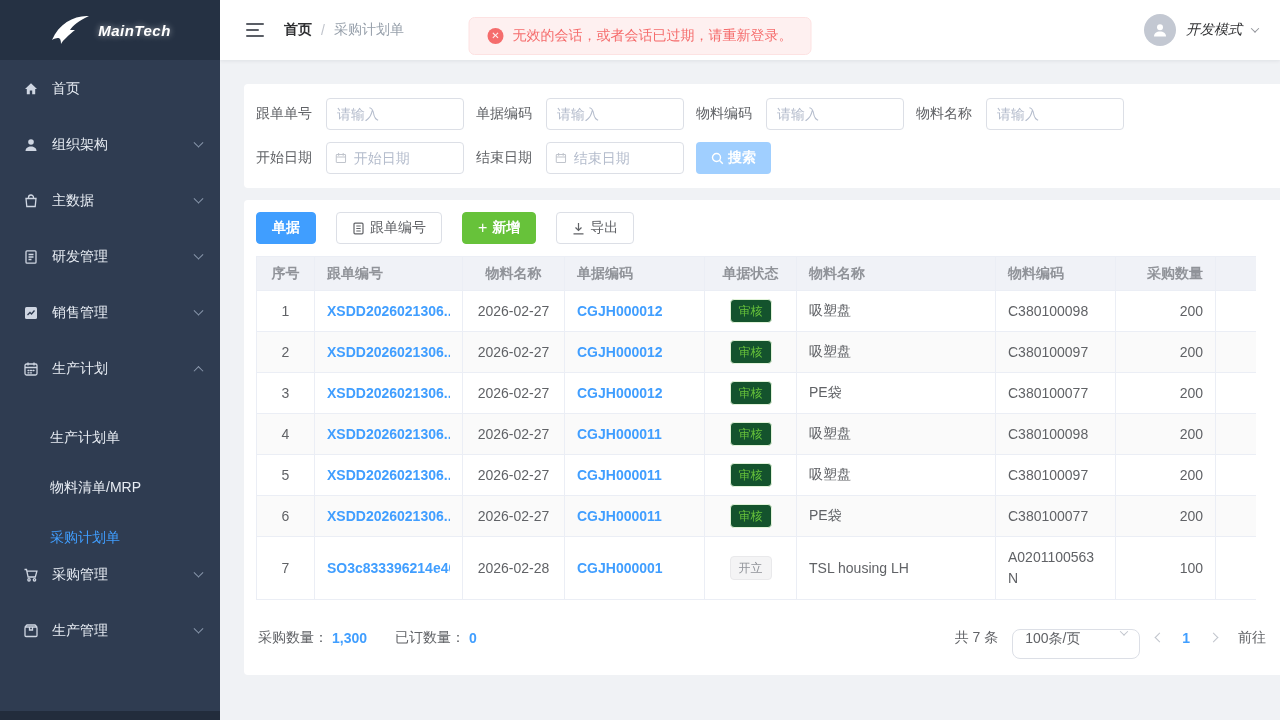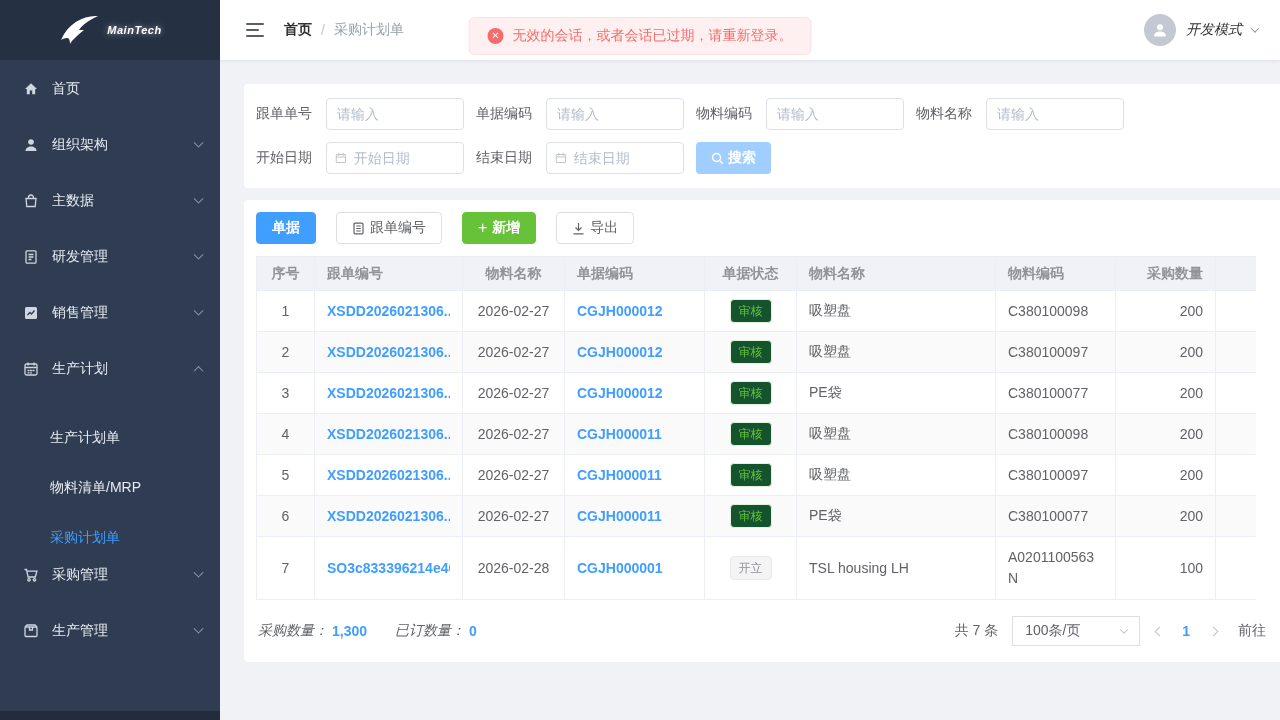--- a/index.html
+++ b/index.html
@@ -2,21 +2,21 @@
 <html><head>
 <meta charset="utf-8">
 <style>
   * { box-sizing: border-box; margin: 0; padding: 0; }
   html,body { width:1280px; height:720px; overflow:hidden; }
   body { font-family:"Liberation Sans", sans-serif; background:#f0f2f5; font-size:14px; color:#606266; }
 
   
   .sidebar { position:fixed; left:0; top:0; width:220px; height:720px; background:#2f3c51; z-index:30; display:flex; flex-direction:column; }
   .logo { height:60px; background:#253143; display:flex; align-items:center; justify-content:center; gap:2px; flex:none; }
-  .logo-text { color:#fff; font-weight:bold; font-style:italic; font-size:11px; letter-spacing:.5px; text-shadow:0 0 6px rgba(255,255,255,.55);text-align:center; }
+  .logo-text { color:#fff; font-weight:bold; font-style:italic; font-size:15px; letter-spacing:.5px; text-shadow:0 0 6px rgba(255,255,255,.55);text-align:center; }
   .menu { flex:1; padding-top:1px; }
   .menu-item { height:56px; display:flex; align-items:center; padding:0 18px 0 22px; color:#e7ecf3; cursor:pointer; }
   .mi-icon { width:17px; height:17px; margin-right:13px; display:flex; align-items:center; justify-content:center; flex:none; }
   .mi-icon svg { display:block; }
   .mi-label { font-size:14px; }
   .chev { width:7px; height:7px; border-right:1.4px solid #8b99ad; border-bottom:1.4px solid #8b99ad; margin-left:auto; flex:none; }
   .chev.down { transform:rotate(45deg) translate(-2px,-2px); }
   .chev.up { transform:rotate(-135deg) translate(-1px,-1px); }
   .sub-item { height:50px; display:flex; align-items:flex-end; padding-left:50px; color:#e7ecf3; font-size:14px; cursor:pointer; }
   .sub-item.active { color:#409eff; }
@@ -77,25 +77,25 @@
   .c-right { text-align:right; }
   .cell-link { color:#409eff; font-weight:bold; cursor:pointer; display:block; overflow:hidden; white-space:nowrap; }
   td.wrap { white-space:normal; word-break:break-all; line-height:1.5; }
   .tag { display:inline-block; font-size:12px; line-height:1; padding:5px 8px; border-radius:4px; }
   .tag-success { background:#14532d; border:1px solid #e1f3d8; color:#67c23a; }
   .tag-info { background:#f4f4f5; border:1px solid #e9e9eb; color:#909399; }
 
   
   .tfooter { display:flex; align-items:center; margin-top:16px; padding:0 2px; }
   .sum-item { display:flex; align-items:center; margin-right:28px; }
-  .sum-label { color:#606266;font-style:italic; }
+  .sum-label { color:#606266; }
   .sum-val { color:#409eff; font-weight:bold; margin-left:4px; }
   .pager { margin-left:auto; display:flex; align-items:center; gap:14px; }
   .pg-total { color:#606266; }
-  .pg-size { width:128px; height:30px; border:1px solid #dcdfe6; border-radius:0; display:flex; align-items:center; padding:0 12px; color:#606266; cursor:pointer; }
+  .pg-size { width:128px; height:30px; border:1px solid #dcdfe6; border-radius:8px; display:flex; padding:0 12px; color:#606266; cursor:pointer;margin-top:13px; }
   .pg-size .chev-sm { margin-left:auto; border-color:#c0c4cc; }
   .pg-arrow { width:10px; height:10px; display:flex; align-items:center; justify-content:center; cursor:pointer; }
   .pg-arrow i { width:7px; height:7px; border-right:1.5px solid #c0c4cc; border-bottom:1.5px solid #c0c4cc; display:block; }
   .pg-arrow.prev i { transform:rotate(135deg); }
   .pg-arrow.next i { transform:rotate(-45deg); }
   .pg-cur { color:#409eff; font-weight:bold; padding:0 4px; cursor:pointer; }
   .pg-goto { color:#606266; margin-left:6px; }
   .pg-input { width:46px; height:29px; border:1px solid #dcdfe6; border-radius:4px; text-align:center; font-size:14px; color:#606266; outline:none; font-family:"Liberation Sans",sans-serif; }
   .pg-page { color:#606266; }
 </style>

